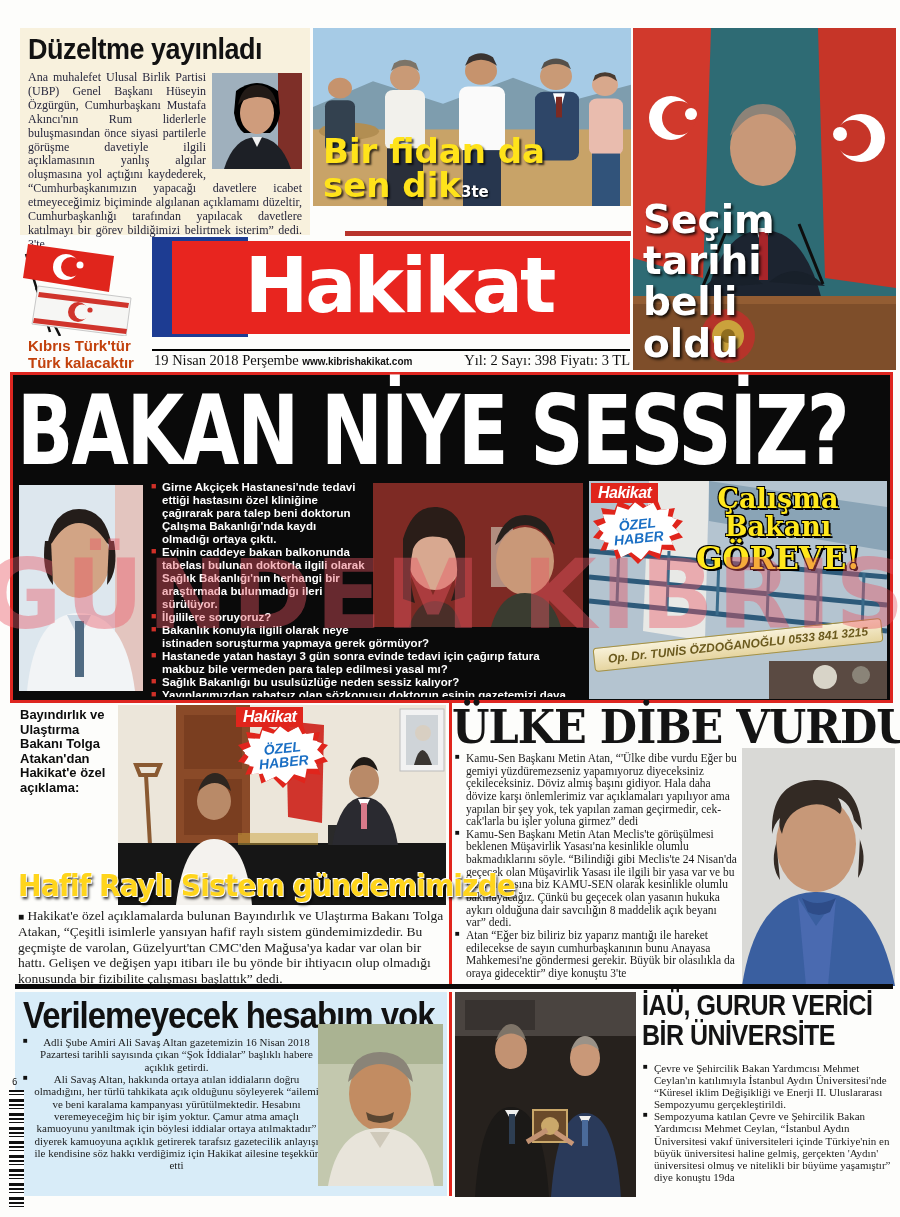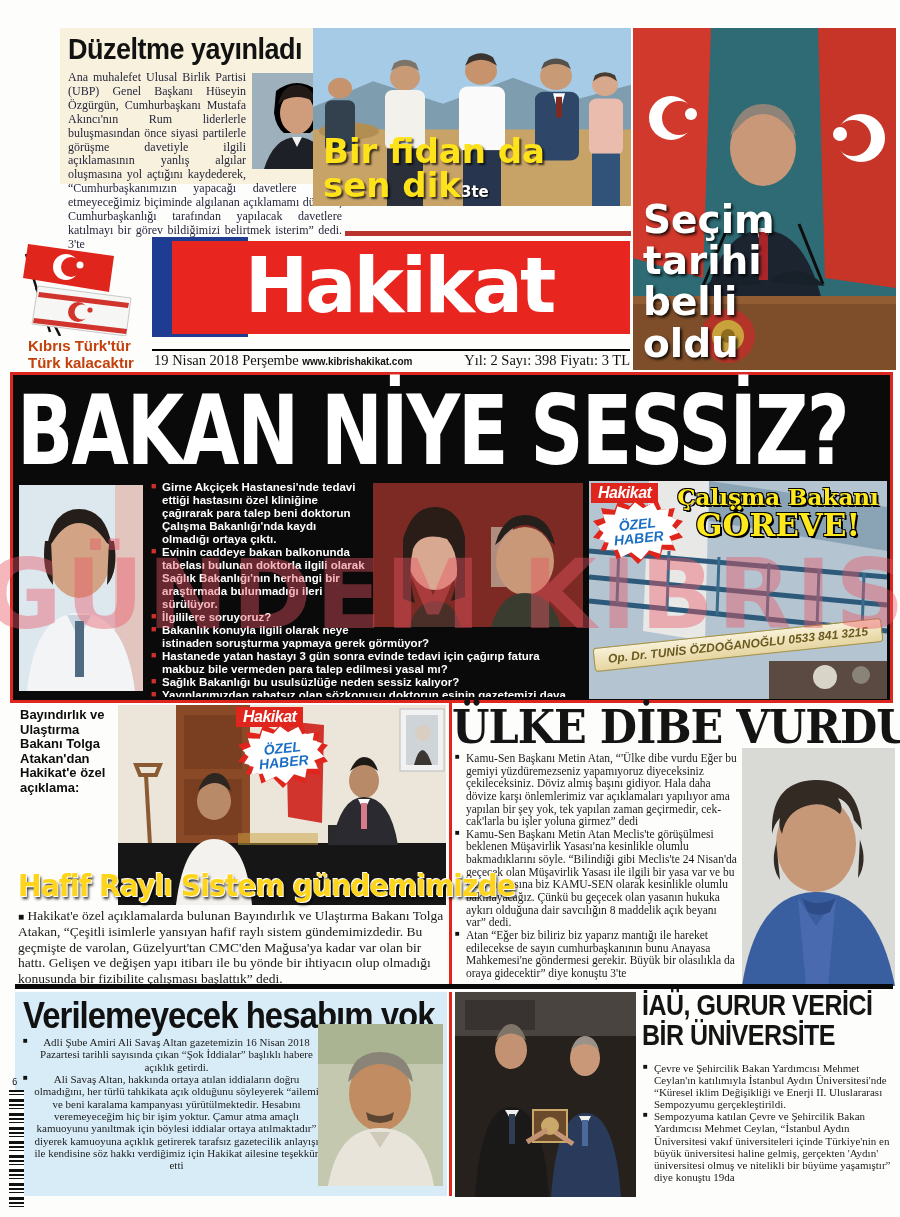--- a/index.html
+++ b/index.html
@@ -3,21 +3,21 @@
 <meta charset="utf-8">
 <style>
   html,body{margin:0;padding:0;background:#e8e8e8;}
   #page{position:relative;width:900px;height:1217px;background:#fdfdfb;margin:0 auto;overflow:hidden;
         font-family:"Liberation Sans",sans-serif;}
   .abs{position:absolute;}
   .photo{position:absolute;overflow:hidden;}
   .photo svg{display:block;width:100%;height:100%;}
 
   
-  #correction{left:20px;top:28px;width:290px;height:156px;background:#f8f1dd;padding:4px 8px;box-sizing:border-box;margin-left:40px;}
+  #correction{left:20px;top:28px;width:290px;height:207px;background:#f8f1dd;padding:4px 8px;box-sizing:border-box;}
   #correction h1{margin:0;font-size:27px;font-weight:bold;color:#121212;letter-spacing:-0.5px;transform:scaleY(1.12);transform-origin:left top;}
   #correction .body{margin-top:8px;font-family:"Liberation Serif",serif;font-size:12px;line-height:1.16;color:#27273d;text-align:justify;}
   #ozgurgun-photo{float:right;position:relative;width:90px;height:96px;margin:2px 0 3px 6px;}
 
   
   #fidan-photo{left:313px;top:28px;width:318px;height:178px;}
   .yellow-head{position:absolute;left:10px;bottom:4px;color:#ffe31a;font-weight:bold;font-size:34px;line-height:0.98;
       font-family:"DejaVu Sans",sans-serif;text-shadow:2px 2px 2px rgba(0,0,0,.7);}
   .pageref{color:#fff;font-size:15px;font-weight:bold;text-shadow:1px 1px 2px #000;}
   #secim-photo{left:633px;top:28px;width:263px;height:342px;}
@@ -44,21 +44,21 @@
   #doctor-photo{left:6px;top:110px;width:124px;height:206px;}
   #main-bullets{position:absolute;left:138px;top:106px;width:432px;height:216px;overflow:hidden;}
   #main-bullets ul{margin:0;padding:0;list-style:none;color:#fff;font-weight:bold;font-size:11.5px;line-height:1.13;}
   #main-bullets li{position:relative;padding-left:11px;}
   #main-bullets li::before{content:"■";position:absolute;left:0;top:0;color:#d03028;font-size:9px;}
   #selfie-photo{float:right;position:relative;width:210px;height:144px;margin:2px 0 4px 7px;}
   #building-photo{left:576px;top:106px;width:298px;height:218px;}
   #goreve{position:absolute;left:82px;top:4px;width:214px;text-align:center;color:#ffe81c;
       font-family:"DejaVu Serif",serif;font-weight:bold;
       text-shadow:2px 2px 0 #000,-1px -1px 0 #000,1px -1px 0 #000,-1px 1px 0 #000;}
-  #goreve .l1{font-size:23px;line-height:1.05;}
+  #goreve .l1{font-size:27px;line-height:1.05;}
   #goreve .l2{font-size:31px;line-height:1.05;}
   #clinic-sign{position:absolute;left:4px;top:152px;width:284px;transform:rotate(-6deg);
       background:linear-gradient(#f8f1d8,#e6d5a0);border:1px solid #a8923f;border-radius:4px;
       color:#6b5a1e;font-weight:bold;font-style:italic;font-size:12px;text-align:center;padding:4px 2px;}
   #watermark{position:absolute;left:-30px;top:164px;width:960px;z-index:6;pointer-events:none;white-space:nowrap;
       font-family:"DejaVu Sans",sans-serif;font-weight:bold;font-size:96px;letter-spacing:4px;
       color:rgba(233,85,100,0.42);}
 
   
   .xbadge{position:absolute;width:96px;z-index:5;}

